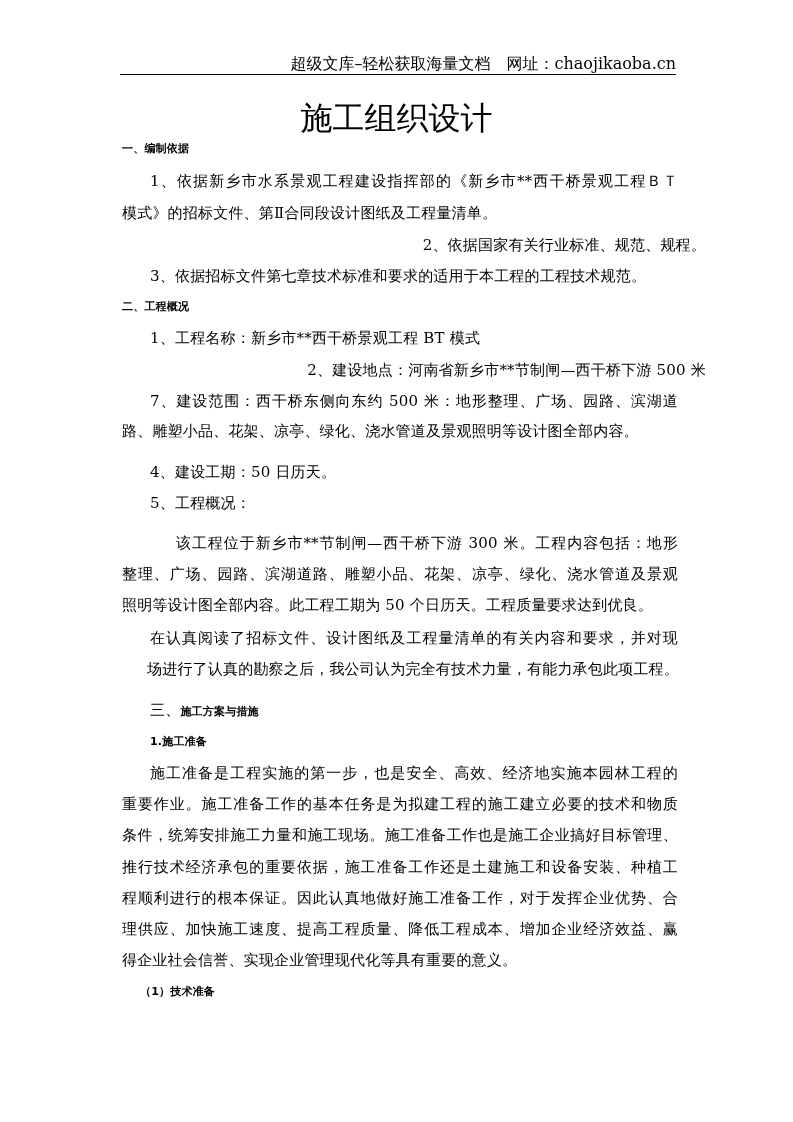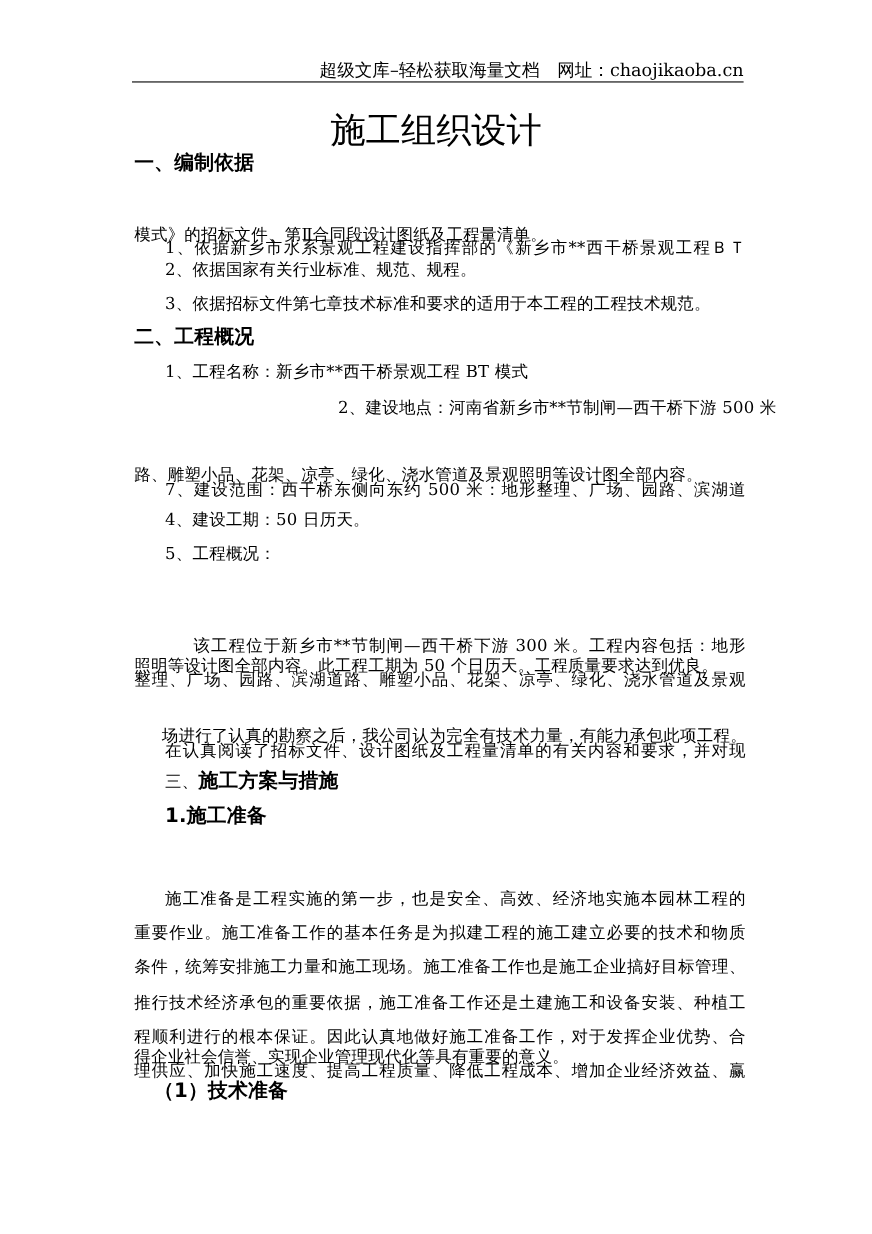--- a/index.html
+++ b/index.html
@@ -7,36 +7,36 @@
          font-family: "DejaVu Serif", "Liberation Serif", serif; color: #000; }
   .header { position: absolute; left: 120px; top: 56px; width: 556px; height: 18px;
             border-bottom: 1px solid #000; font-size: 16px; text-align: right; line-height: 16px; }
   .header .sep { display: inline-block; width: 16px; }
   .title { position: absolute; left: 0; top: 98px; width: 793px; text-align: center;
            font-size: 32px; line-height: 40px; }
   .line { position: absolute; left: 122px; width: 556px; font-size: 15px; line-height: 20px;
           white-space: nowrap; letter-spacing: 0.2px; }
   .ind1 { left: 150px; }
   .ind2 { left: 176px; }
-  .bold { font-weight: bold; font-family: "DejaVu Sans", "Liberation Sans", sans-serif; font-size: 18px; }
-  .just { text-align: justify; text-align-last: justify; margin-top: 44px; }
+  .bold { font-weight: bold; font-family: "DejaVu Sans", "Liberation Sans", sans-serif; font-size: 11px; }
+  .just { text-align: justify; text-align-last: justify; }
 </style>
 </head>
 <body>
 
 <div class="header">
   <span>超级文库–轻松获取海量文档</span><span class="sep"></span><span>网址：</span><span>chaojikaoba.cn</span>
 </div>
 
 <div class="title">施工组织设计</div>
 
 <div class="line bold" style="top:139px;">一、编制依据</div>
 <div class="line ind1 just" style="top:171px; width:528px;">1、依据新乡市水系景观工程建设指挥部的《新乡市**西干桥景观工程ＢＴ</div>
 <div class="line" style="top:203px;">模式》的招标文件、第Ⅱ合同段设计图纸及工程量清单。</div>
-<div class="line ind1" style="top:235px;">2、依据国家有关行业标准、规范、规程。</div>
+<div class="line ind1" style="top:235px;text-align:right;">2、依据国家有关行业标准、规范、规程。</div>
 <div class="line ind1" style="top:266px;">3、依据招标文件第七章技术标准和要求的适用于本工程的工程技术规范。</div>
 
 <div class="line bold" style="top:297px;">二、工程概况</div>
 <div class="line ind1" style="top:328px;">1、工程名称：新乡市**西干桥景观工程 BT 模式</div>
 <div class="line ind1" style="top:360px;text-align:right;">2、建设地点：河南省新乡市**节制闸—西干桥下游 500 米</div>
 <div class="line ind1 just" style="top:391px; width:528px;">7、建设范围：西干桥东侧向东约 500 米：地形整理、广场、园路、滨湖道</div>
 <div class="line" style="top:421px;">路、雕塑小品、花架、凉亭、绿化、浇水管道及景观照明等设计图全部内容。</div>
 <div class="line ind1" style="top:462px;">4、建设工期：50 日历天。</div>
 <div class="line ind1" style="top:493px;">5、工程概况：</div>
 

